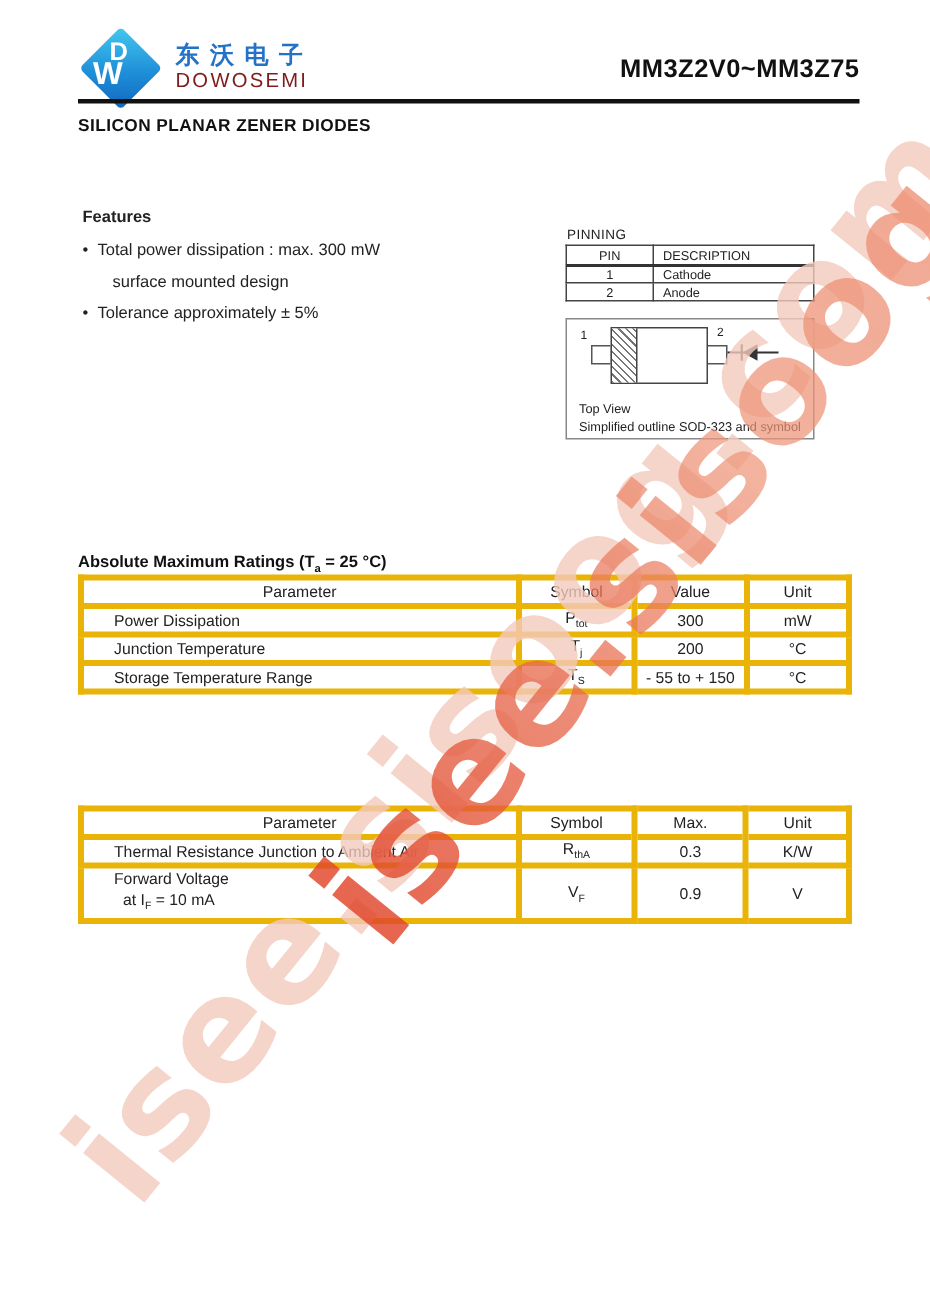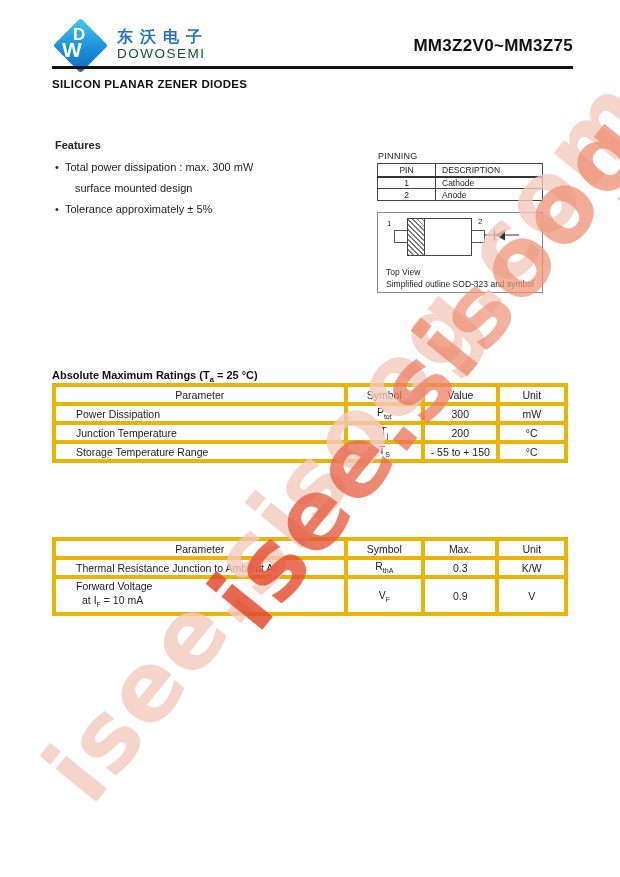--- a/index.html
+++ b/index.html
@@ -13,21 +13,21 @@
   
   .logo-diamond {
     position:absolute; left:61px; top:26px; width:39px; height:39px;
     transform:rotate(45deg);
     background:linear-gradient(135deg,#45c8f0 0%,#1e8fd8 55%,#1266c0 100%);
     border-radius:3px;
   }
   .logo-d { position:absolute; left:73px; top:25px; color:#fff; font-weight:bold; font-size:17px; }
   .logo-w { position:absolute; left:62px; top:38px; color:#fff; font-weight:bold; font-size:21px; letter-spacing:-1px; }
   .company-cn { position:absolute; left:117px; top:27px; color:#2472c8; font-size:16px; font-weight:bold; letter-spacing:7px; white-space:nowrap; }
-  .company-en { position:absolute; left:117px; top:46px; color:#14532d; font-size:13.5px; letter-spacing:1.5px; }
+  .company-en { position:absolute; left:117px; top:46px; color:#7f1d1d; font-size:13.5px; letter-spacing:1.5px; }
   .part-number { position:absolute; right:47px; top:36px; font-size:17px; font-weight:bold; color:#111; letter-spacing:0.3px; }
   .header-rule { position:absolute; left:52px; right:47px; top:66px; height:3px; background:#111; }
   .doc-title { position:absolute; left:52px; top:78px; font-size:11.5px; font-weight:bold; color:#111; letter-spacing:0.3px; }
 
   
   .features { position:absolute; left:55px; top:139px; width:300px; font-size:11px; }
   .features-title { font-weight:bold; margin-bottom:6px; }
   .feature-line { line-height:21px; white-space:nowrap; }
   .feature-line .bullet { display:inline-block; width:10px; }
   .feature-line.cont { padding-left:10px; }

